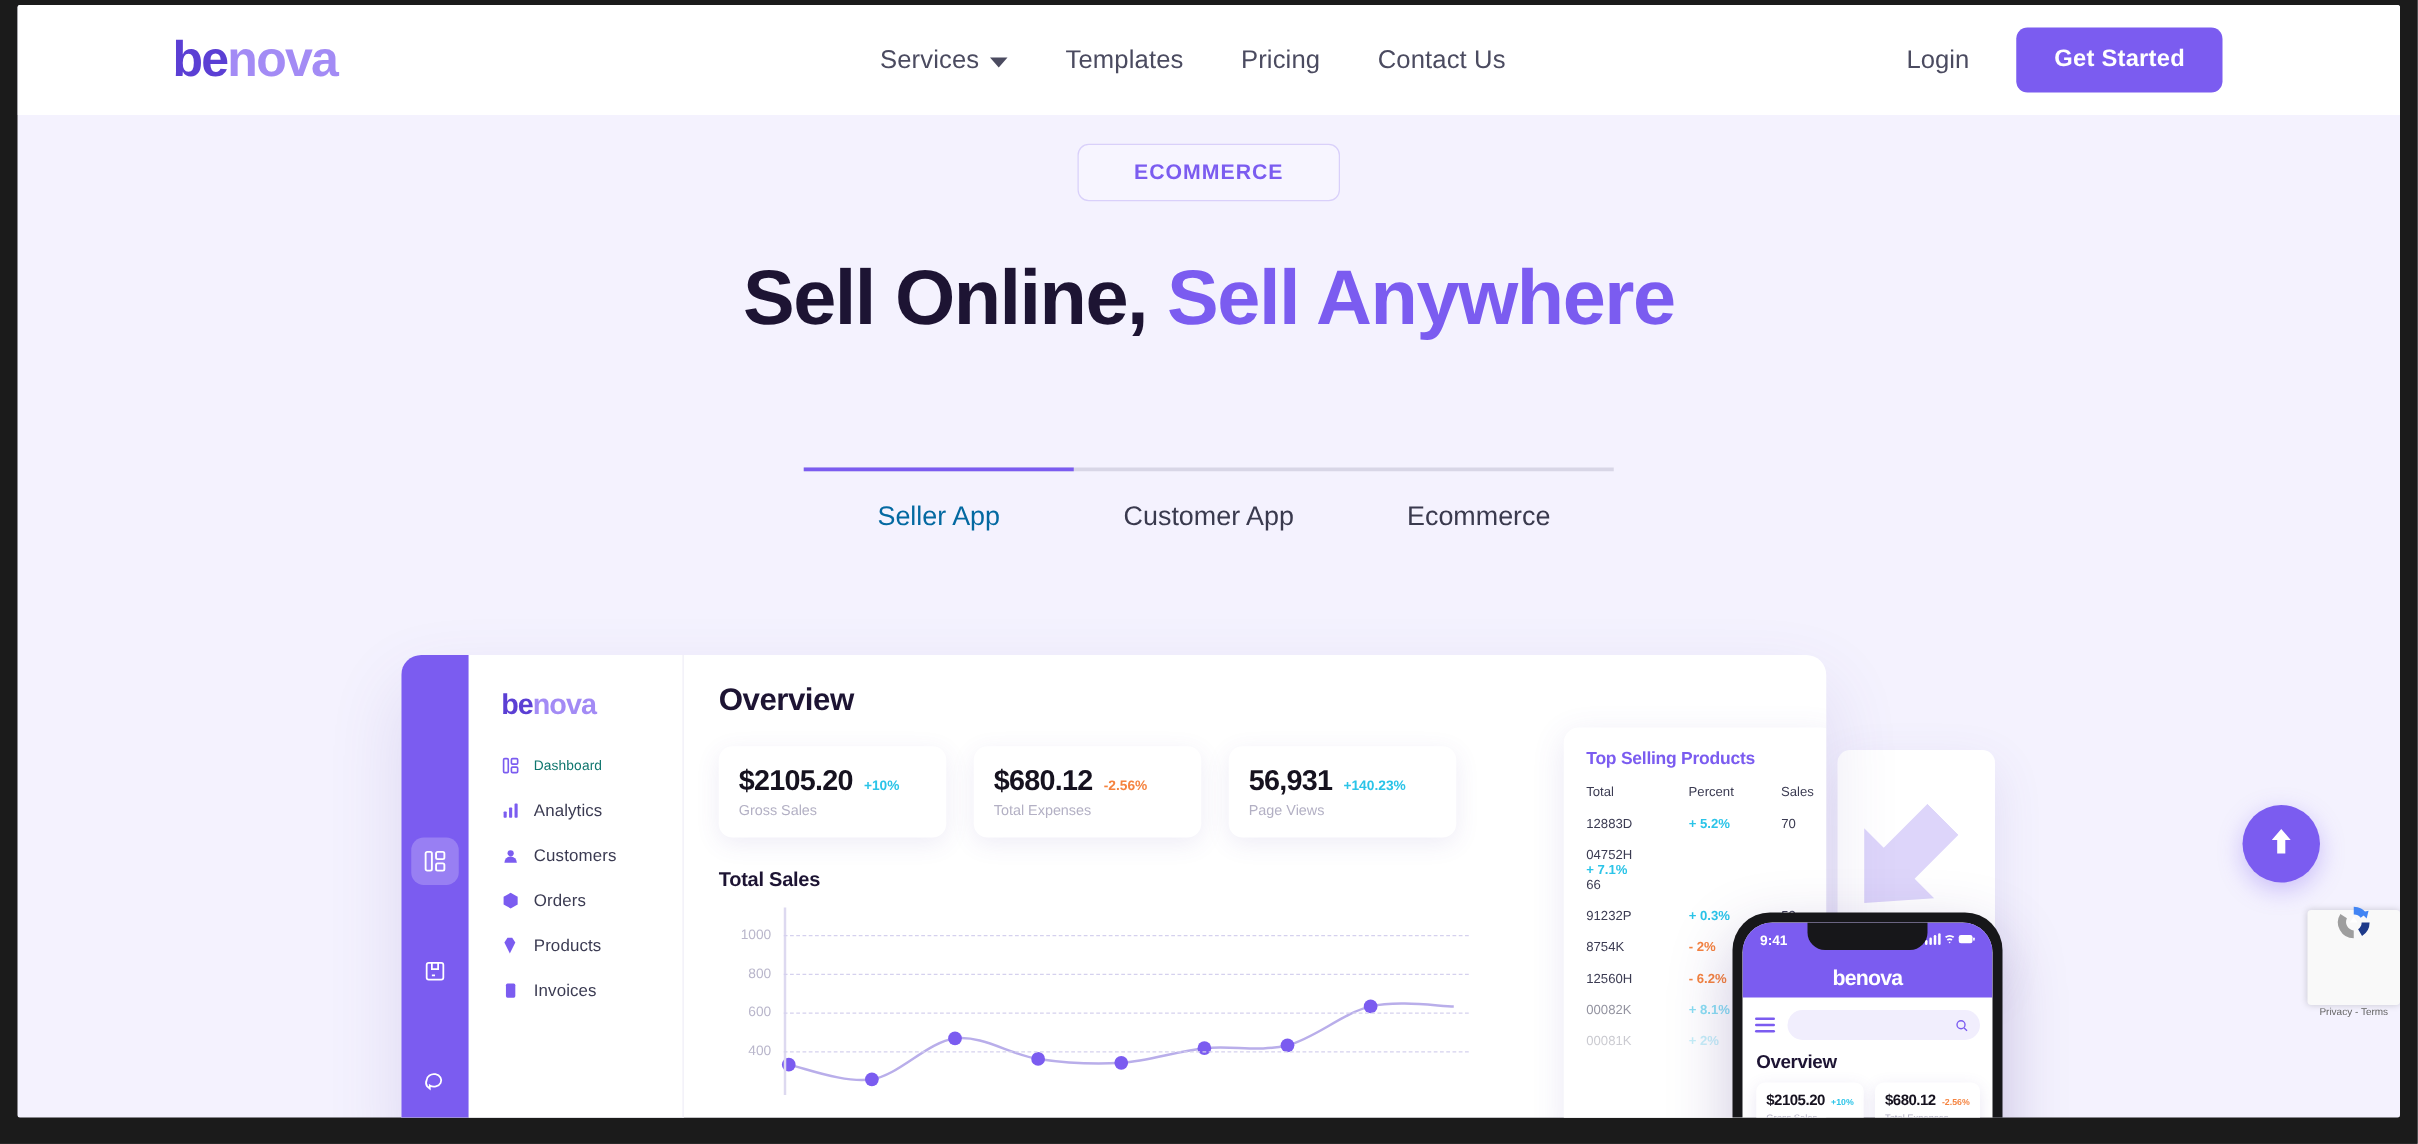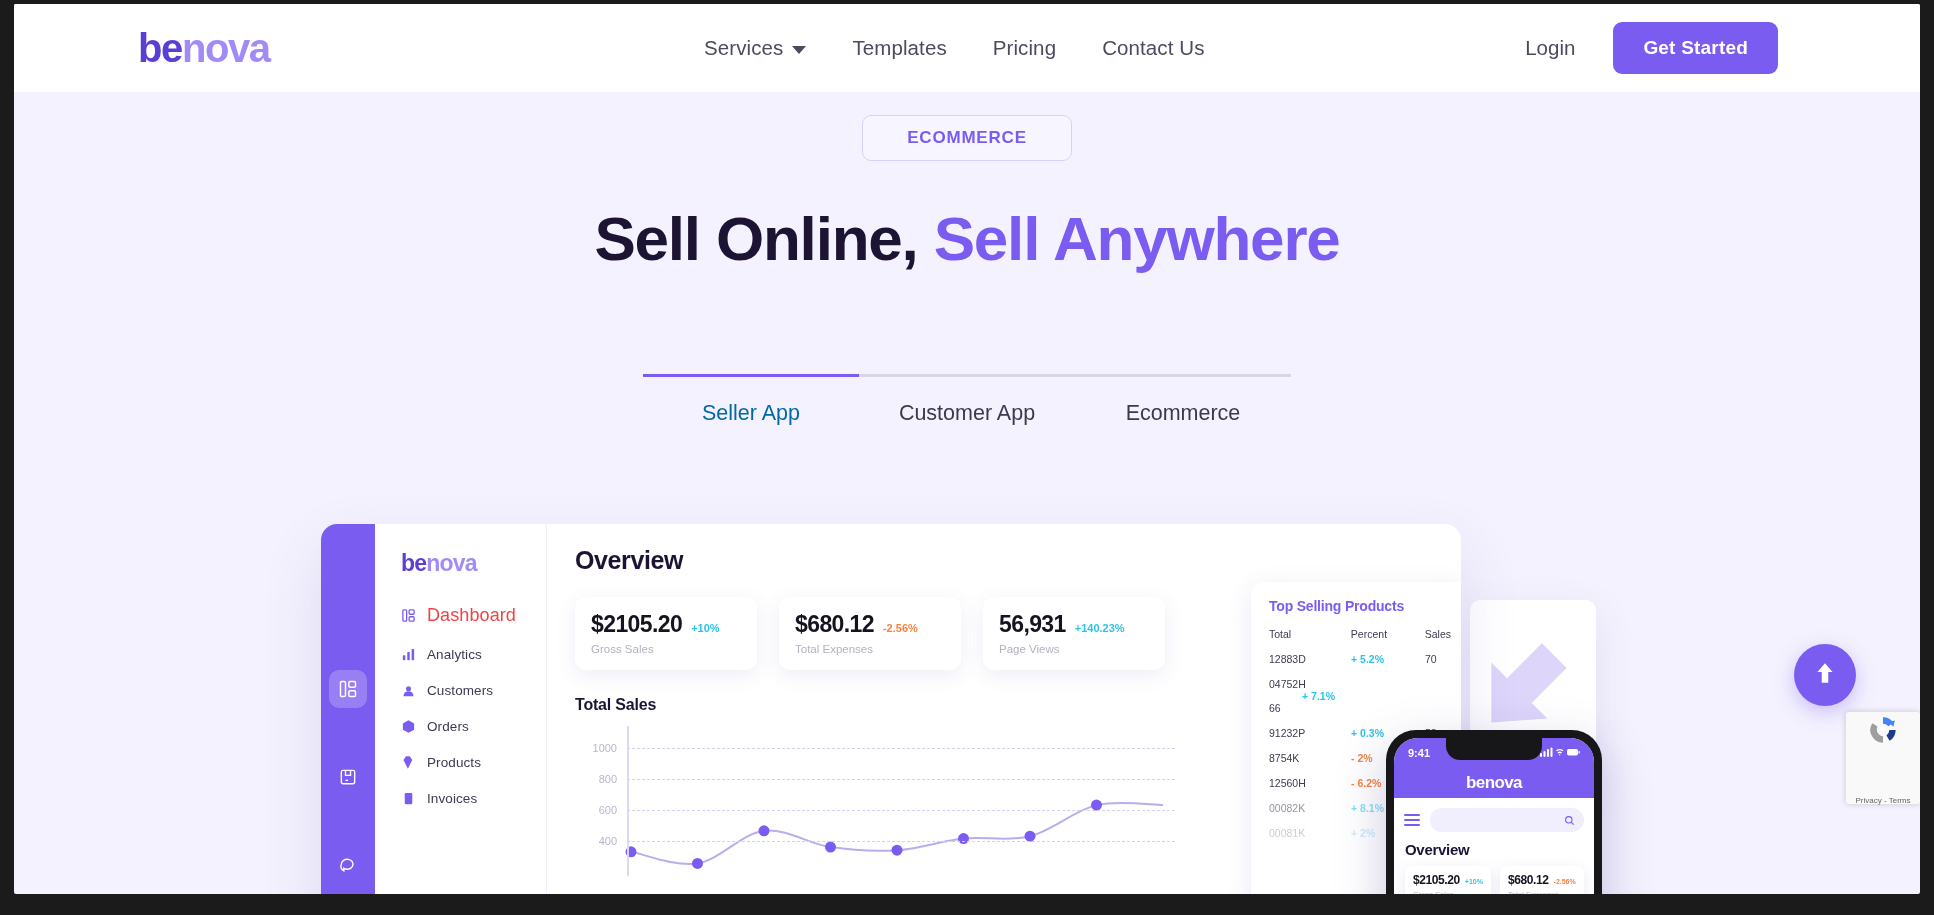--- a/index.html
+++ b/index.html
@@ -121,21 +121,21 @@
     padding: 26px 0 0 26px;
     border-right: 1px solid #f0eef8;
   }
   #mock-logo { font-size: 23px; font-weight: 700; letter-spacing: -.8px; margin-bottom: 28px; }
   .side-item {
     display: flex; align-items: center; gap: 11px;
     margin-bottom: 21px; cursor: pointer;
   }
   .side-item .si-ic { width: 15px; height: 15px; flex-shrink: 0; }
   .side-item .si-lb { font-size: 13.5px; color: #3b3b52; letter-spacing: .1px; }
-  .side-item.active .si-lb { font-size: 18px; font-weight: 500; color: #ef4444; }
+  .side-item.active .si-lb { font-size: 11px; font-weight: 500; color: #0f766e; }
 
   #mock-main { flex: 1; padding: 22px 26px 0 28px; position: relative; overflow: hidden; }
   #mock-title { font-size: 25px; font-weight: 700; color: #1d1433; letter-spacing: -.4px; }
 
   #stats { display: flex; gap: 22px; margin-top: 22px; }
   .stat-card {
     width: 182px; background: #fff;
     border-radius: 11px;
     box-shadow: 0 5px 20px rgba(90,70,170,.10);
     padding: 14px 16px 15px 16px;
@@ -242,21 +242,21 @@
   
   #scrolltop {
     position: absolute; right: 64px; bottom: 188px;
     width: 62px; height: 62px; border-radius: 50%;
     background: #7b5cf0; cursor: pointer;
     display: flex; align-items: center; justify-content: center;
     box-shadow: 0 6px 20px rgba(123,92,240,.35);
   }
   #recaptcha {
     position: absolute; right: 0px; bottom: 90px;
-    width: 74px; height: 92px;
+    width: 74px; height: 76px;
     background: #f9f9f9; border-radius: 3px;
     box-shadow: 0 0 6px rgba(0,0,0,.18);
     display: flex; flex-direction: column; align-items: center; justify-content: center; gap: 40px;
   }
   #recaptcha-terms { font-size: 8px; color: #646464; margin-top: 3px; white-space: nowrap; }
 </style>
 </head>
 <body>
 
 <div id="frame">
@@ -465,21 +465,21 @@
               <span class="c1">Percent</span>
               <span class="c2">Sales</span>
             </div>
             <div class="tsp-row" style="opacity: 1;">
               <span class="c0">12883D</span>
               <span class="c1" style="color: rgb(43, 196, 232);">+ 5.2%</span>
               <span class="c2">70</span>
             </div>
             <div class="tsp-row" style="opacity: 1; flex-direction: column;">
               <span class="c0">04752H</span>
-              <span class="c1" style="color: rgb(43, 196, 232); margin-left: 33px;">+ 7.1%</span>
+              <span class="c1" style="color: rgb(43, 196, 232);">+ 7.1%</span>
               <span class="c2">66</span>
             </div>
             <div class="tsp-row" style="opacity: 1;">
               <span class="c0">91232P</span>
               <span class="c1" style="color: rgb(43, 196, 232);">+ 0.3%</span>
               <span class="c2">58</span>
             </div>
             <div class="tsp-row" style="opacity: 1;">
               <span class="c0">8754K</span>
               <span class="c1" style="color: rgb(245, 131, 63);">- 2%</span>

